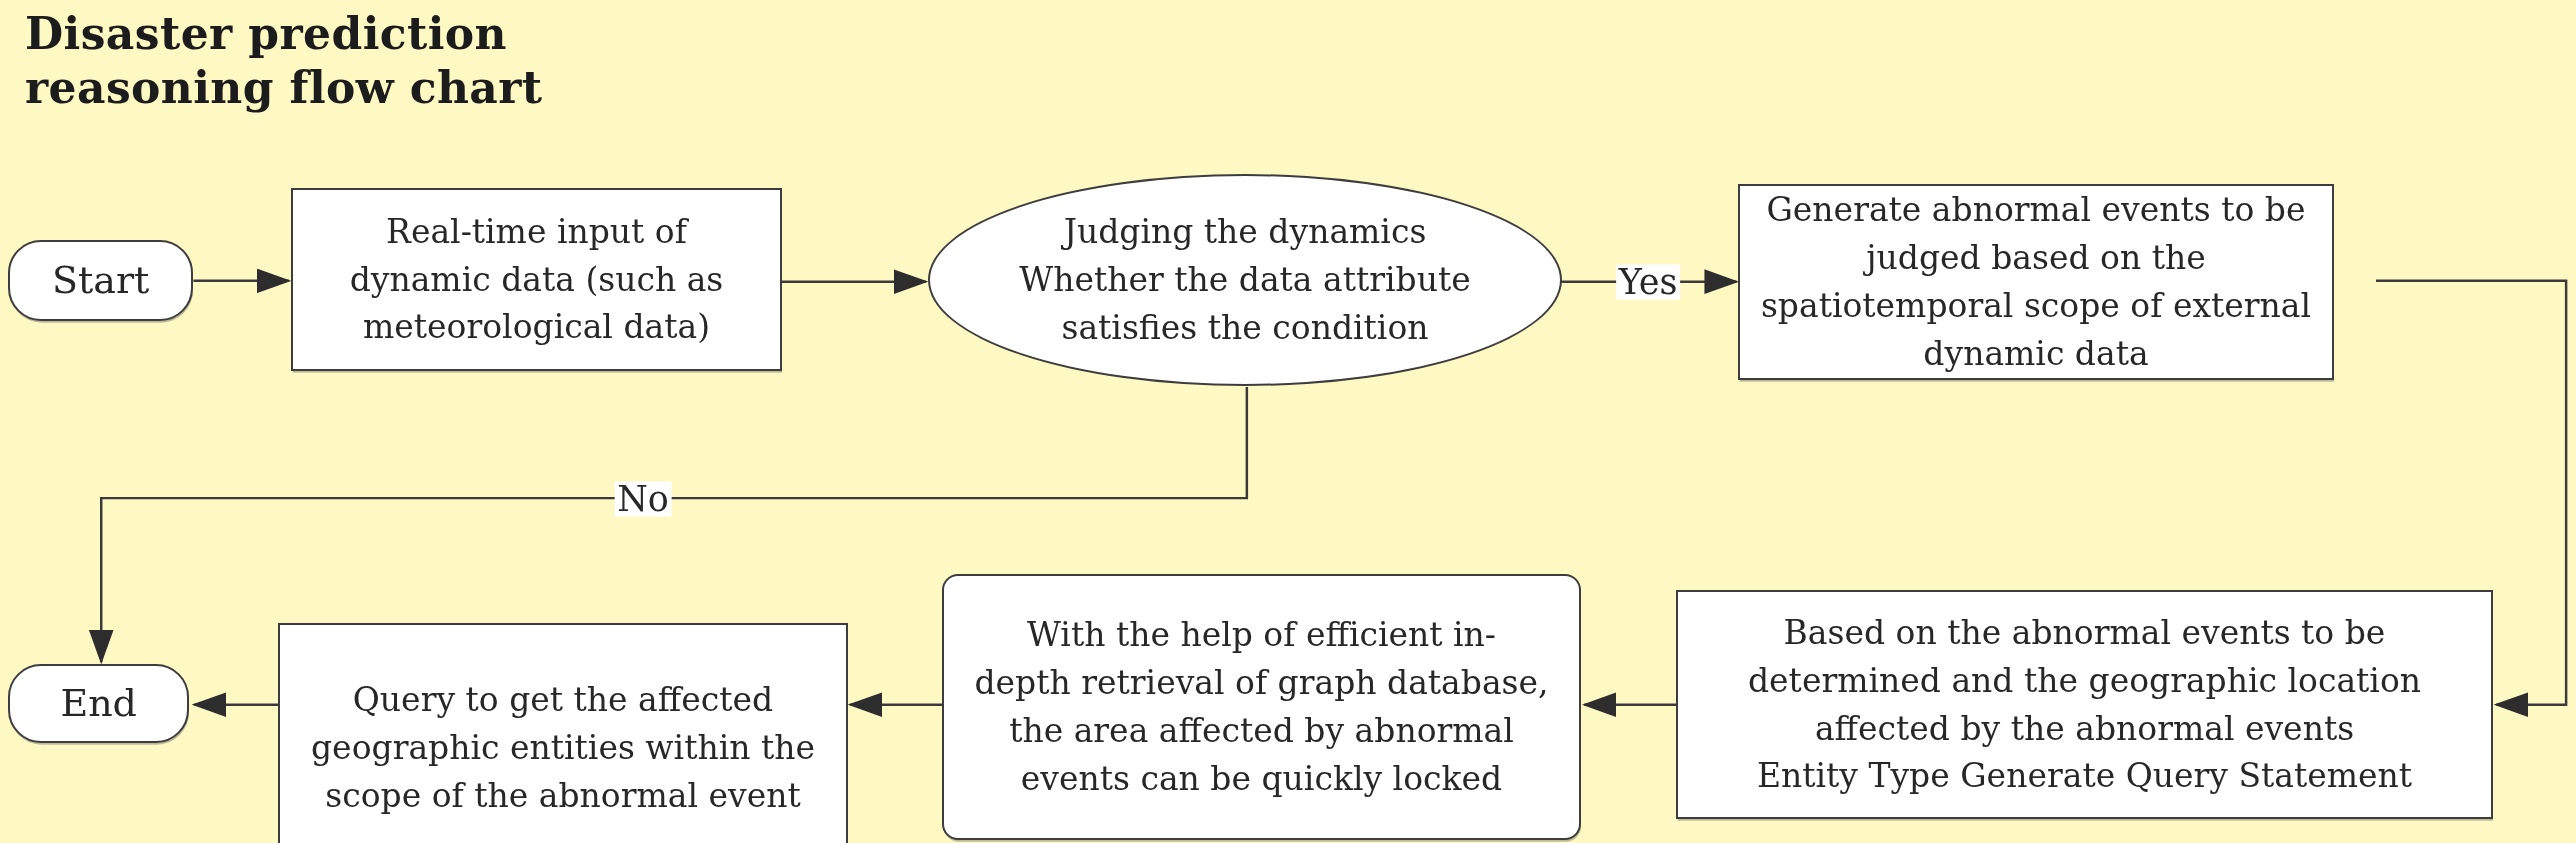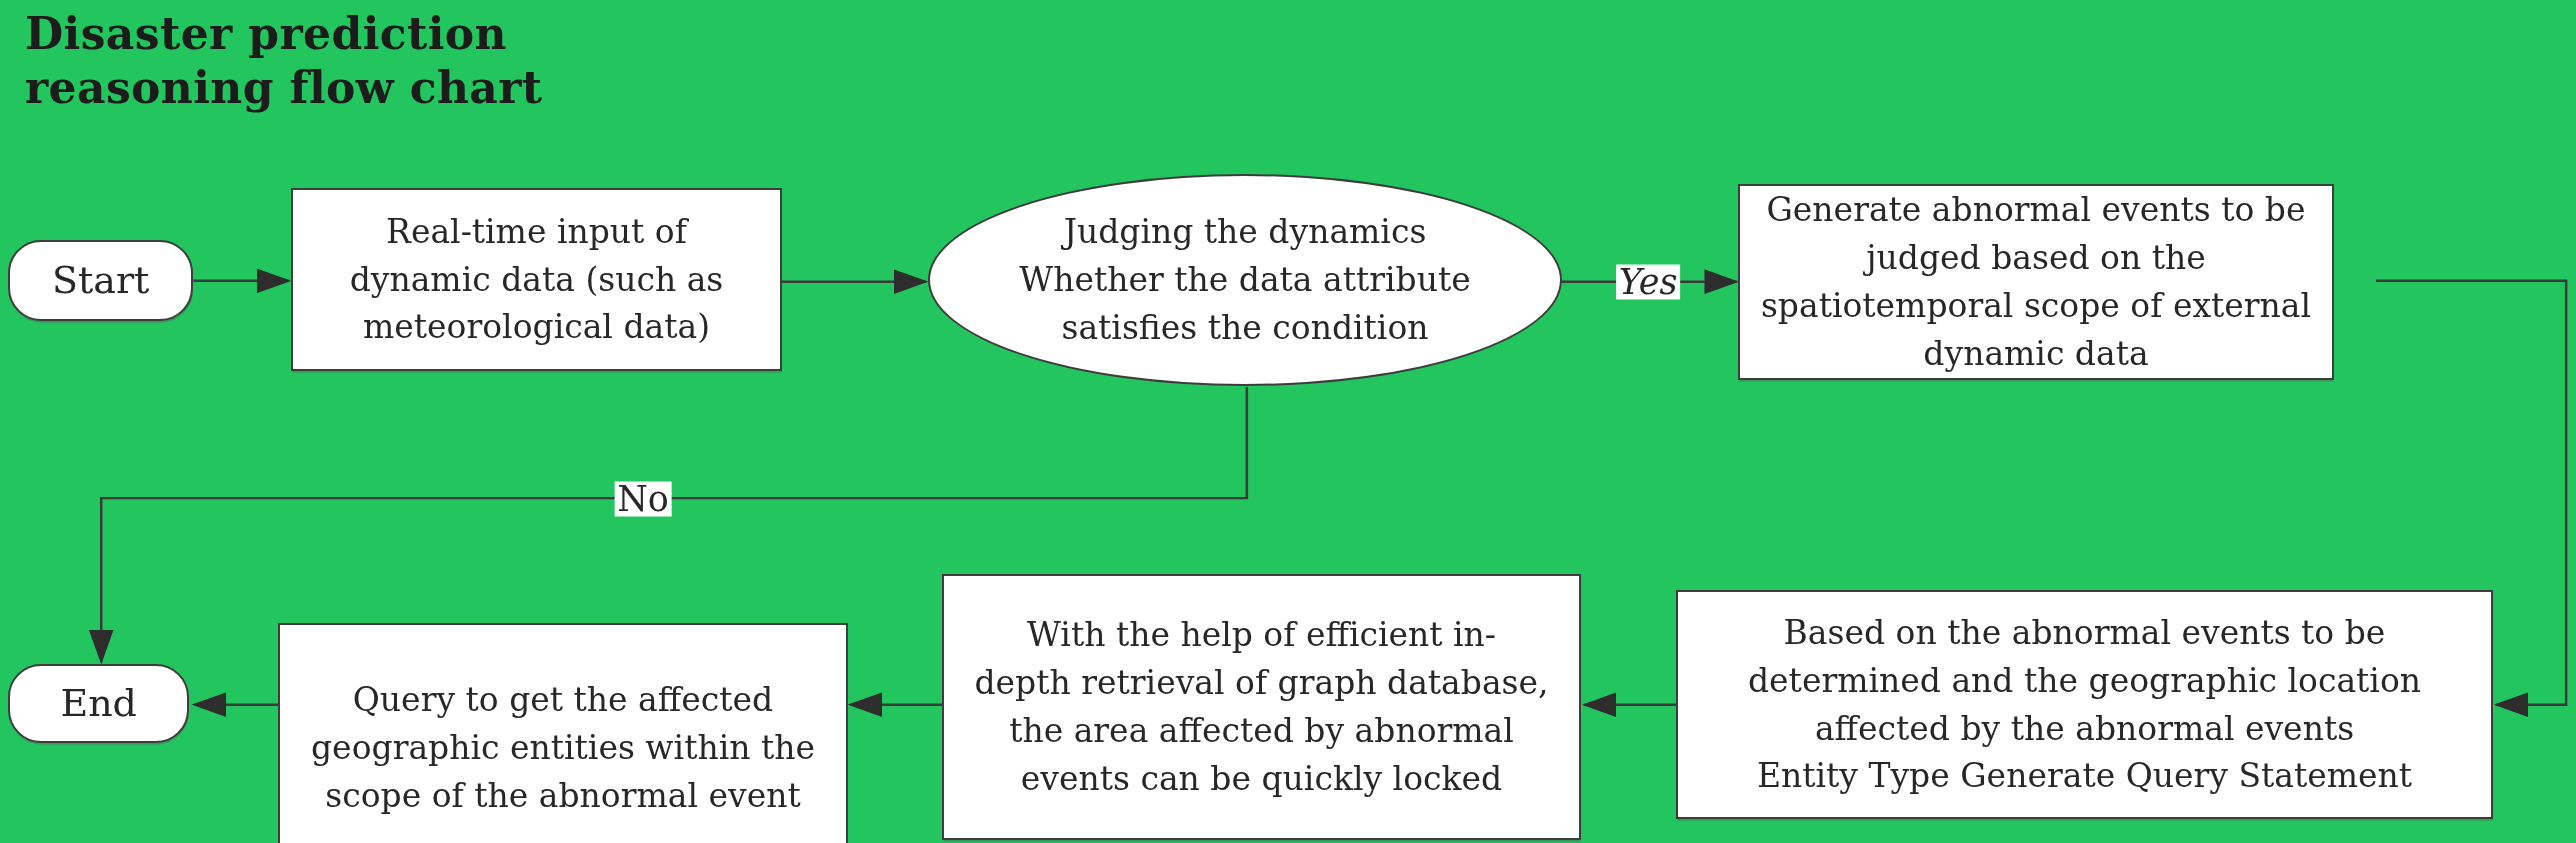--- a/index.html
+++ b/index.html
@@ -1,20 +1,20 @@
 <!DOCTYPE html>
 <html style="font-size:13px"><head>
 <meta charset="utf-8">
 <style>
   html,body{margin:0;padding:0;background:#ffffff;}
   .canvas{
     position:relative;
     width:2576px;
     height:844px;
-    background:#22c55e;
+    background:#fef9c3;
     overflow:hidden;
     font-family:"DejaVu Serif","Liberation Serif",serif;
   }
   .page-title{
     position:absolute;
     left:25px;
     top:6.6px;
     font-size:44px;
     line-height:1.24;
     font-weight:700;
@@ -59,24 +59,24 @@
     font-size:35px;
     line-height:1;
     color:#272727;
   }
   
   #n-start   {left:8.2px;   top:240px; width:185px; height:81px;}
   #n-input   {left:291px;  top:188px; width:491px; height:183px;}
   #n-judge   {left:928px; top:174px; width:634px; height:212px;}
   #n-generate{left:1738px; top:184px; width:596px; height:196px;}
   #n-based   {left:1676px; top:590px; width:817px; height:229px;}
-  #n-retrieval{left:942px; top:574px; width:639px; height:266px;}
+  #n-retrieval{left:942px; top:574px; width:639px; height:266px;border-radius:16px;}
   #n-query   {left:278px;  top:579px; width:570px; height:250px;margin-top:44px;}
   #n-end     {left:8.2px;   top:664px; width:181px; height:79px;}
-  #lbl-yes{left:1648px; top:282px;font-style:italic;}
+  #lbl-yes{left:1648px; top:282px;}
   #lbl-no {left:643px;  top:499px;}
 </style>
 </head>
 <body>
 
 <div class="canvas">
 
   <div class="page-title">Disaster prediction
 reasoning flow chart</div>
 

